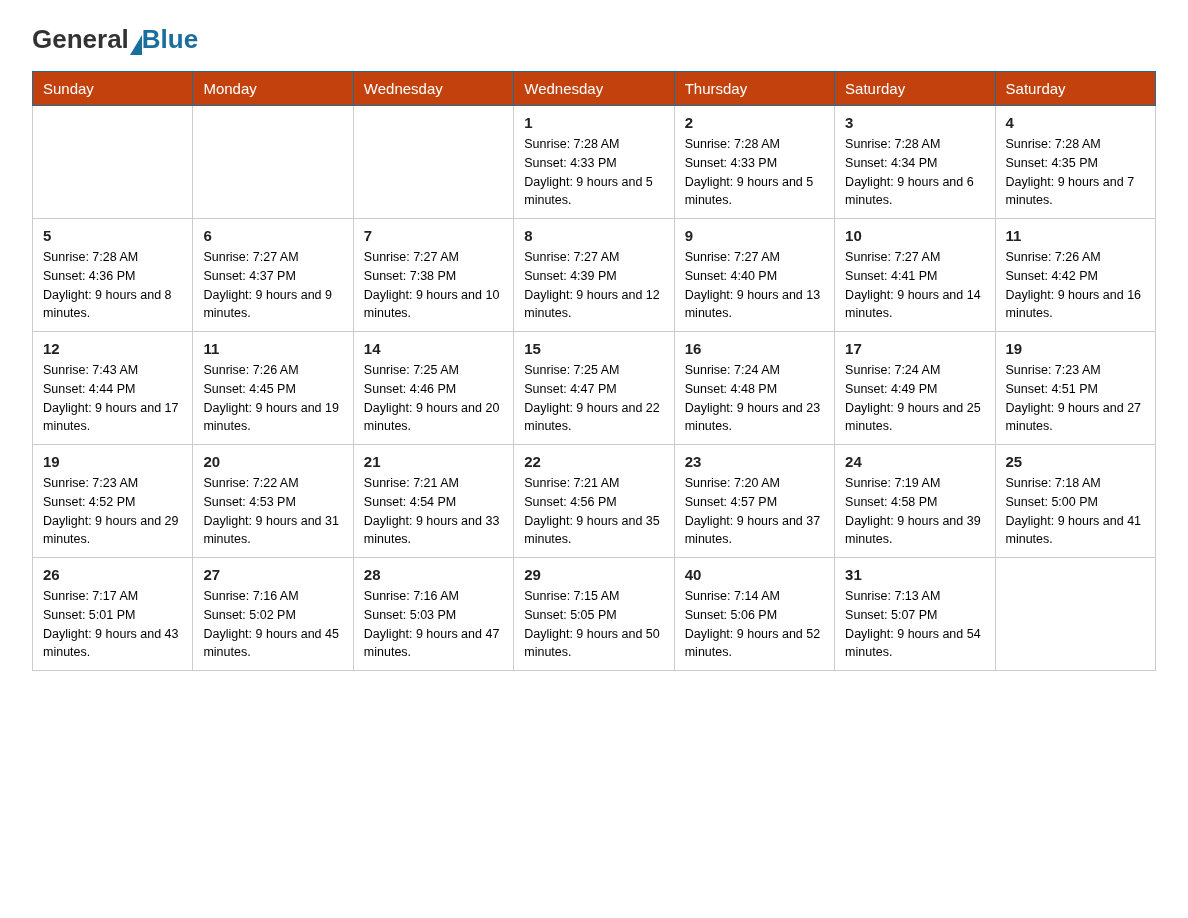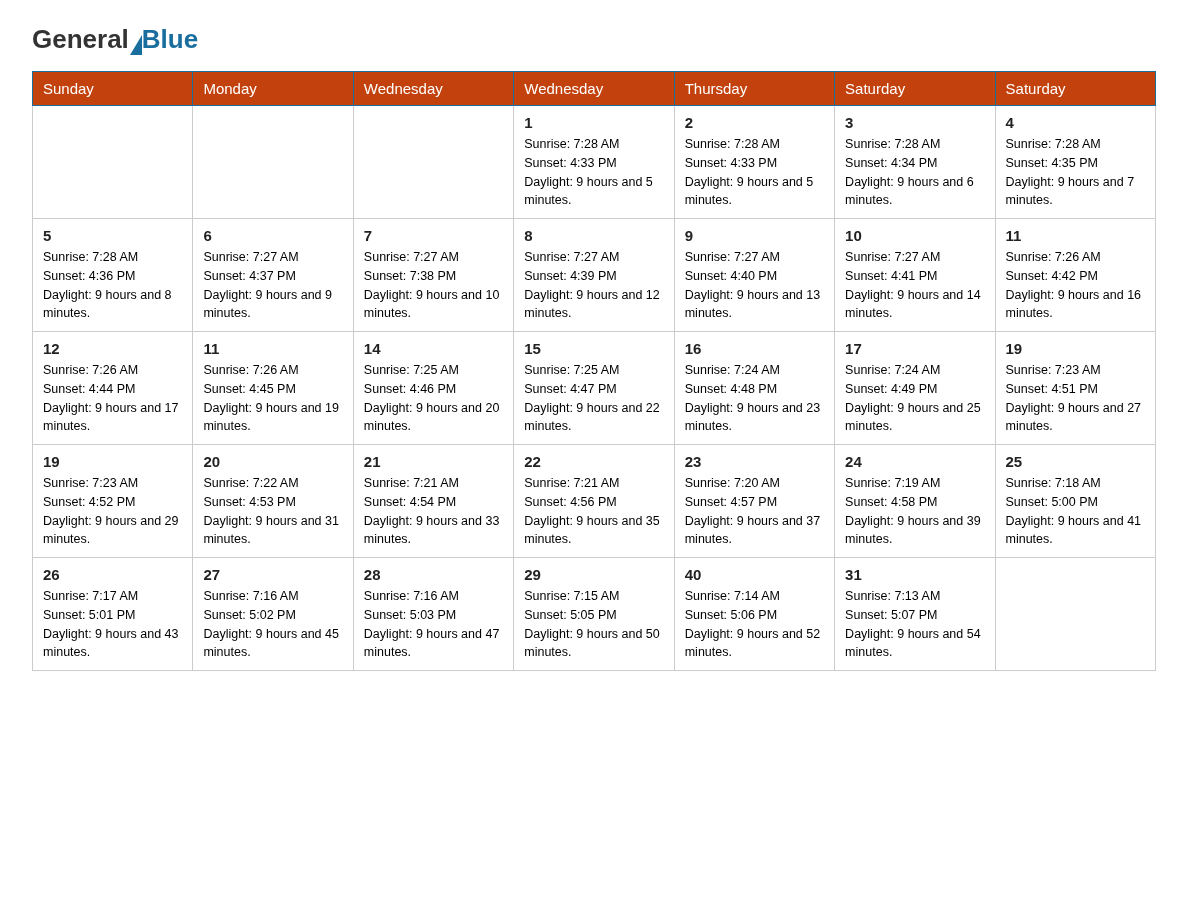--- a/index.html
+++ b/index.html
@@ -195,21 +195,21 @@
         <td>
           <span class="day-number">11</span>
           <div class="day-info">Sunrise: 7:26 AM
 Sunset: 4:42 PM
 Daylight: 9 hours and 16 minutes.</div>
         </td>
       </tr>
       <tr>
         <td>
           <span class="day-number">12</span>
-          <div class="day-info">Sunrise: 7:26 AM
+          <div class="day-info">Sunrise: 7:43 AM
 Sunset: 4:44 PM
 Daylight: 9 hours and 17 minutes.</div>
         </td>
         <td>
           <span class="day-number">11</span>
           <div class="day-info">Sunrise: 7:26 AM
 Sunset: 4:45 PM
 Daylight: 9 hours and 19 minutes.</div>
         </td>
         <td>

